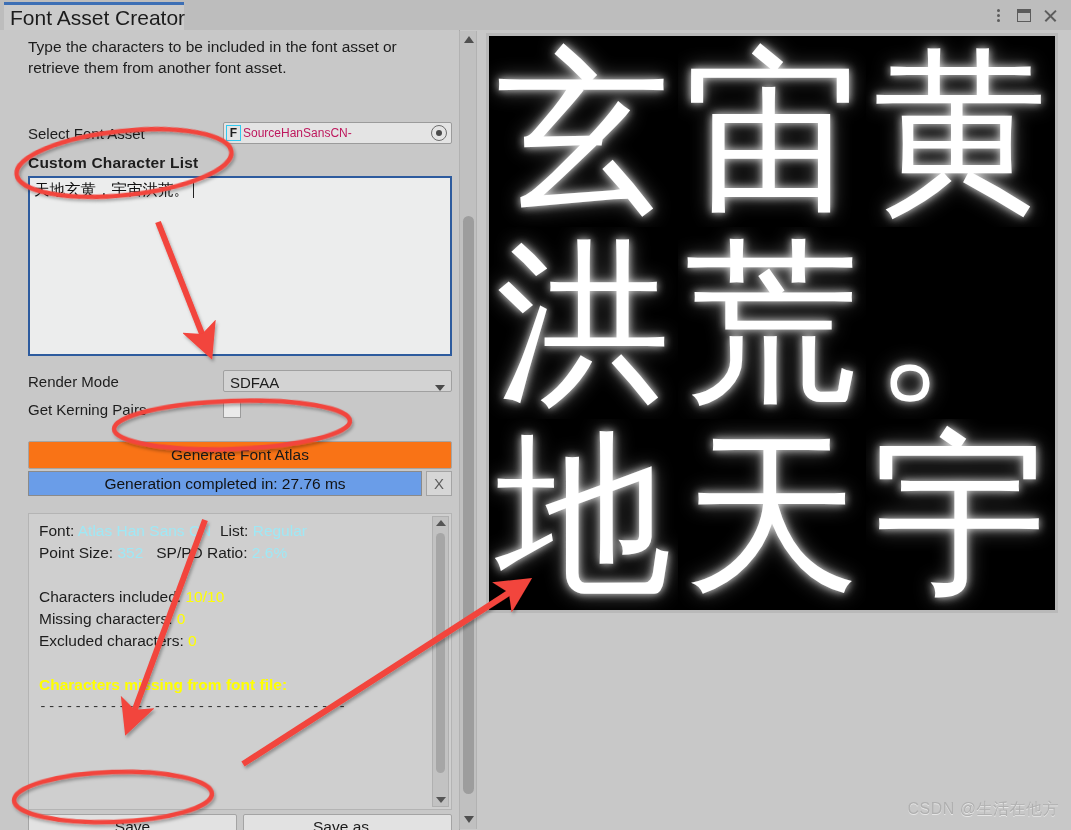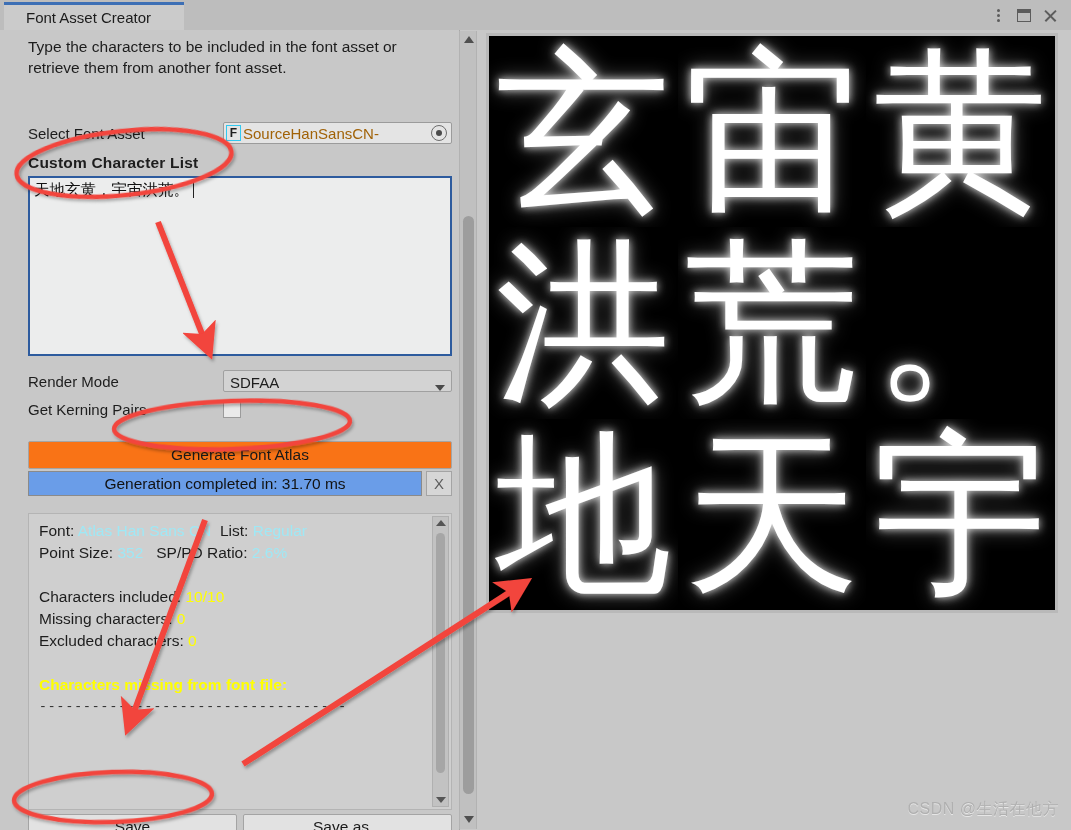--- a/index.html
+++ b/index.html
@@ -9,22 +9,22 @@
     font-family:"Liberation Sans","DejaVu Sans",sans-serif;
     font-size:15px;color:#1d1d1d;
     -webkit-font-smoothing:antialiased;
   }
   
   #titlebar{position:absolute;left:0;top:0;width:1071px;height:30px;background:#bdbdbd;}
   #tab{
     position:absolute;left:4px;top:2px;width:180px;height:28px;
     background:#cbcbcb;border-top:3px solid #3d6fb5;
     box-sizing:border-box;
-    display:flex;align-items:center;padding-left:22px;
-    font-size:15px;color:#1c1c1c;
+    display:flex;align-items:center;padding-left:6px;
+    font-size:21px;color:#1c1c1c;
   }
   #tab-label{white-space:nowrap;}
   .wc{position:absolute;top:4px;width:22px;height:22px;display:flex;align-items:center;justify-content:center;color:#5c5c5c;}
   #wc-menu{right:62px;}
   #wc-max{right:36px;}
   #wc-close{right:10px;}
   .dots{display:flex;flex-direction:column;gap:2px;align-items:center;}
   .dots i{display:block;width:3px;height:3px;background:#5c5c5c;border-radius:50%;}
   .boxglyph{width:14px;height:13px;border:1.6px solid #5c5c5c;border-top-width:4px;box-sizing:border-box;}
   .xglyph{position:relative;width:15px;height:15px;}
@@ -54,21 +54,21 @@
   #sel-font-label{width:195px;}
   #objfield{
     flex:1;height:22px;background:#e4e4e4;border:1px solid #9b9b9b;border-radius:2px;
     display:flex;align-items:center;box-sizing:border-box;padding:0 2px;
   }
   #obj-f-icon{
     width:15px;height:16px;border:1.6px solid #31c8f0;color:#1d1d1d;
     font-size:12px;font-weight:bold;display:flex;align-items:center;justify-content:center;
     box-sizing:border-box;margin-right:2px;flex:0 0 auto;
   }
-  #obj-name{flex:1;font-size:15px;color:#a16207;white-space:nowrap;overflow:hidden;}
+  #obj-name{flex:1;font-size:12px;color:#be185d;white-space:nowrap;overflow:hidden;}
   #obj-picker{
     width:14px;height:14px;border-radius:50%;border:1.5px solid #6d6d6d;
     display:flex;align-items:center;justify-content:center;flex:0 0 auto;margin-right:2px;
   }
   #obj-picker i{width:6px;height:6px;border-radius:50%;background:#4a4a4a;display:block;}
 
   #ccl-label{position:absolute;left:18px;top:124px;font-weight:bold;font-size:15.5px;letter-spacing:.2px;}
   #ccl-box{
     position:absolute;left:18px;top:146px;width:424px;height:180px;
     background:#eceded;border:2px solid #2d5b9e;box-sizing:border-box;
@@ -225,21 +225,21 @@
       <span class="row-label" id="kern-label">Get Kerning Pairs</span>
       <span id="kern-check"></span>
     </div>
 
     <div id="gen-btn">
       <span>Generate Font Atlas</span>
     </div>
 
     <div id="progress-wrap">
       <div id="progress-bar">
-        <span>Generation completed in: 31.70 ms</span>
+        <span>Generation completed in: 27.76 ms</span>
       </div>
       <div id="progress-cancel">
         <span>X</span>
       </div>
     </div>
 
     <div id="info-box">
       <div id="info-text"><span>Font:</span> <span class="c-cyan">Atlas Han Sans CN</span>  <span>List:</span> <span class="c-cyan">Regular</span>
 <span>Point Size:</span> <span class="c-cyan">352</span>   <span>SP/PD Ratio:</span> <span class="c-cyan">2.6%</span>
 

